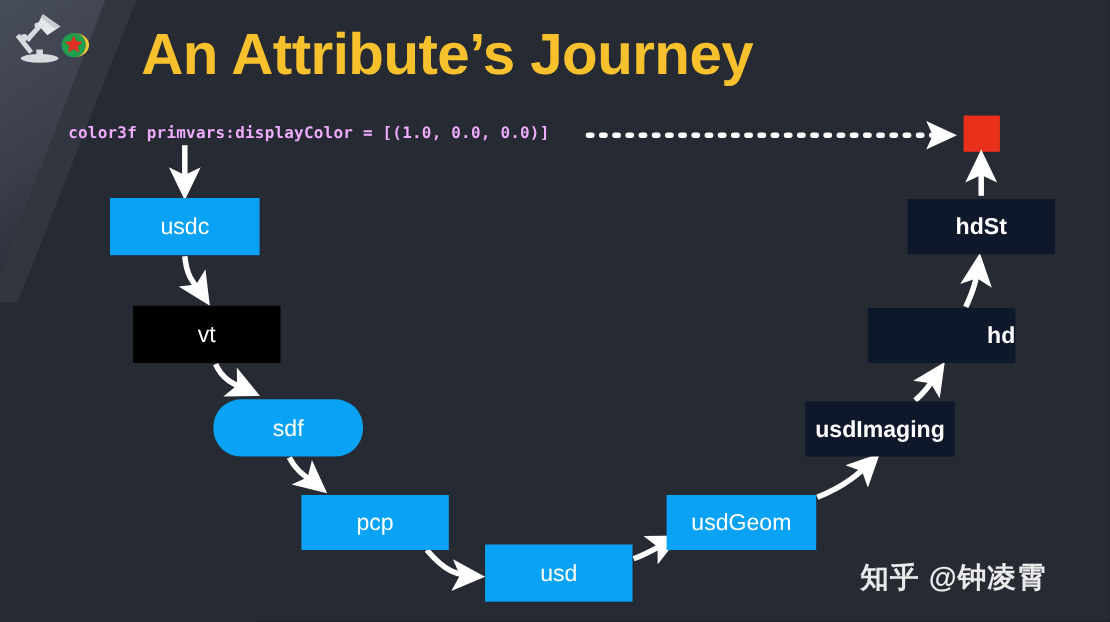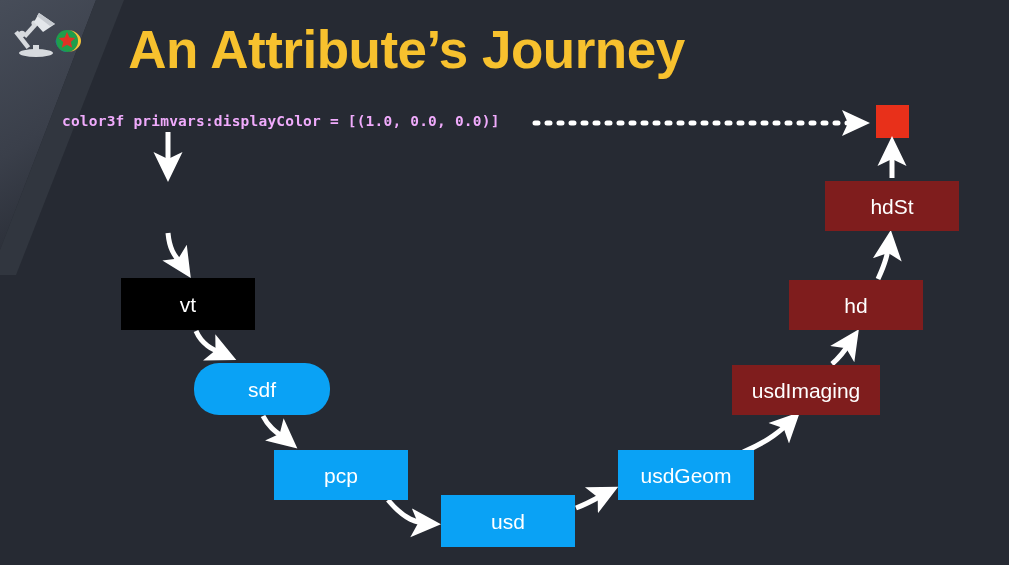--- a/index.html
+++ b/index.html
@@ -71,21 +71,21 @@
     justify-content: center;
     color: #ffffff;
     font-size: 21px;
     font-weight: 400;
     line-height: 1;
     box-sizing: border-box;
     white-space: nowrap;
   }
   .node.blue  { background: #0aa2f5; }
   .node.red   { background: #000000; }
-  .node.green { background: #7f1d1d; }
+  .node.green { background: #0f172a; font-weight: bold; }
 
   
   #result-swatch {
     position: absolute;
     left: 876px;
     top: 105px;
     width: 33px;
     height: 33px;
     background: #e8301a;
   }
@@ -182,39 +182,43 @@
 
     <path d="M 576 508 C 592 502 600 496 612 490" stroke="#ffffff" stroke-width="5" fill="none" marker-end="url(#ah)"></path>
 
     <path d="M 743 452 C 768 442 782 430 795 417" stroke="#ffffff" stroke-width="5" fill="none" marker-end="url(#ah)"></path>
 
     <path d="M 832 364 C 844 354 849 344 855 335" stroke="#ffffff" stroke-width="5" fill="none" marker-end="url(#ah)"></path>
 
     <path d="M 878 279 C 885 264 888 254 890 237" stroke="#ffffff" stroke-width="5" fill="none" marker-end="url(#ah)"></path>
   </svg>
 
+  <div class="node blue" style="left:100px;top:180px;width:136px;height:52px;">
+      <span>usdc</span>
+    </div>
   <div class="node red" style="left:121px;top:278px;width:134px;height:52px;">
       <span>vt</span>
     </div>
   <div class="node blue" style="left:194px;top:363px;width:136px;height:52px;border-radius:25px;">
       <span>sdf</span>
     </div>
   <div class="node blue" style="left:441px;top:495px;width:134px;height:52px;">
       <span>usd</span>
     </div>
   <div class="node blue" style="left:274px;top:450px;width:134px;height:50px;">
       <span>pcp</span>
     </div>
-  <div class="node blue" style="left:606px;top:450px;width:136px;height:50px;margin-left:12px;">
+  <div class="node blue" style="left:606px;top:450px;width:136px;height:50px;">
       <span>usdGeom</span>
     </div>
-  <div class="node green" style="left:732px;top:365px;width:148px;height:50px;">
+  <div class="node green" style="left:732px;top:365px;width:136px;height:50px;">
       <span>usdImaging</span>
     </div>
-  <div class="node green" style="left:789px;top:280px;width:134px;height:50px;">
+  <div class="node green" style="left:789px;top:280px;width:134px;height:50px;justify-content:flex-end;">
       <span>hd</span>
     </div>
   <div class="node green" style="left:825px;top:181px;width:134px;height:50px;">
       <span>hdSt</span>
     </div>
 
+  <div id="watermark">知乎 @钟凌霄</div>
 
 </div>
 
 </body></html>

